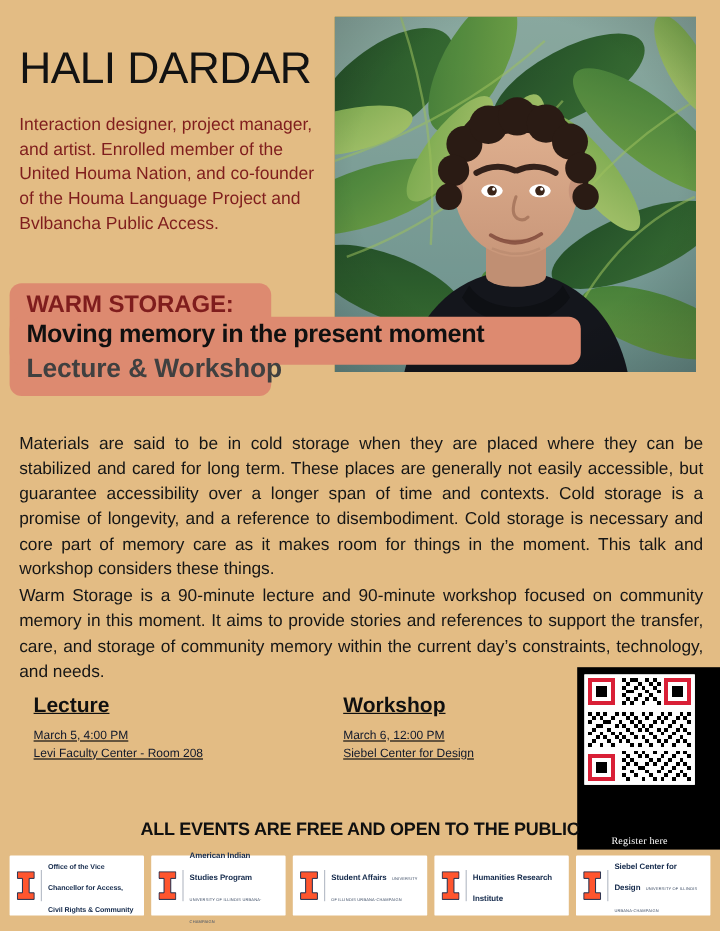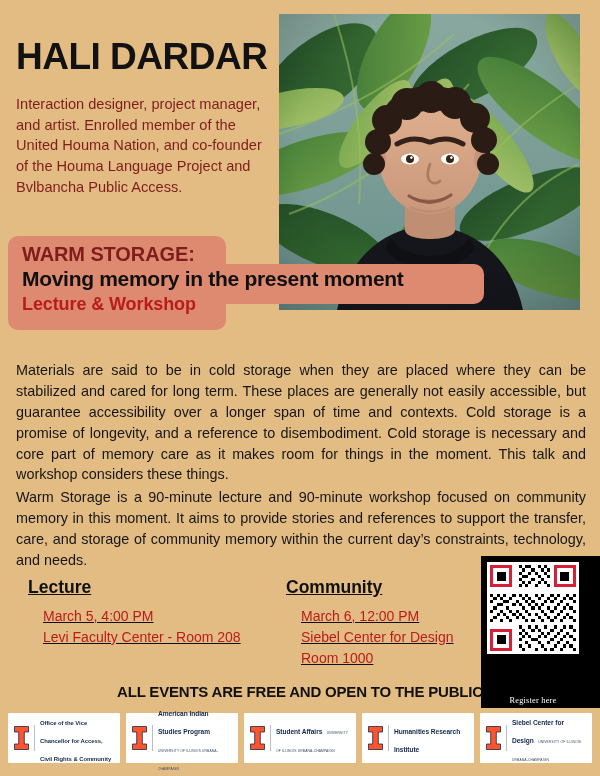--- a/index.html
+++ b/index.html
@@ -36,21 +36,21 @@
   }
   .photo svg { display: block; width: 301px; height: 296px; }
 
   
   .name {
     position: absolute;
     left: 16px;
     top: 38px;
     width: 260px;
     font-size: 37px;
-    font-weight: 700;
+    font-weight: 400;
     letter-spacing: -0.5px;
     line-height: 1.05;
     color: #121212;
   }
   .bio {
     position: absolute;
     left: 16px;
     top: 94px;
     width: 248px;
     font-size: 14.6px;
@@ -96,25 +96,25 @@
     color: #7f1d1d;
   }
   .t-line2 {
     font-size: 21px;
     font-weight: 700;
     line-height: 1.25;
     letter-spacing: -0.3px;
     color: #101010;
   }
   .t-line3 {
-    font-size: 18px;
+    font-size: 22px;
     font-weight: 700;
     line-height: 1.3;
     letter-spacing: -0.1px;
-    color: #b91c1c;
+    color: #404040;
   }
 
   
   .para {
     position: absolute;
     left: 16px;
     width: 570px;
     font-size: 14.4px;
     line-height: 1.45;
     text-align: justify;
@@ -139,24 +139,23 @@
   .ev-lecture  { left: 0; }
   .ev-workshop { left: 258px; }
   .ev-head {
     font-size: 17.5px;
     font-weight: 700;
     line-height: 1.3;
     margin-bottom: 7px;
     color: #101010;
   }
   .ev-line {
-    font-size: 14px;
+    font-size: 10px;
     line-height: 1.5;
-    color: #b91c1c;
-    margin-left: 15px;
+    color: #0f172a;
   }
 
   
   .qr-card {
     position: absolute;
     left: 481px;
     top: 556px;
     width: 104px;
     height: 120px;
     background: #000000;
@@ -379,24 +378,23 @@
   <div class="para para-1">Materials are said to be in cold storage when they are placed where they can be stabilized and cared for long term. These places are generally not easily accessible, but guarantee accessibility over a longer span of time and contexts. Cold storage is a promise of longevity, and a reference to disembodiment. Cold storage is necessary and core part of memory care as it makes room for things in the moment. This talk and workshop considers these things.</div>
   <div class="para para-2">Warm Storage is a 90-minute lecture and 90-minute workshop focused on community memory in this moment. It aims to provide stories and references to support the transfer, care, and storage of community memory within the current day’s constraints, technology, and needs.</div>
 
   <div class="events">
     <div class="ev-col ev-lecture">
       <div class="ev-head">Lecture</div>
       <div class="ev-line">March 5, 4:00 PM</div>
       <div class="ev-line">Levi Faculty Center - Room 208</div>
     </div>
     <div class="ev-col ev-workshop">
-      <div class="ev-head">Community</div>
+      <div class="ev-head">Workshop</div>
       <div class="ev-line">March 6, 12:00 PM</div>
       <div class="ev-line">Siebel Center for Design</div>
-      <div class="ev-line">Room 1000</div>
     </div>
   </div>
 
   <div class="qr-card">
     <div class="qr-inner">
       <svg viewBox="0 0 29 29" shape-rendering="crispEdges" role="img">
         <rect x="0" y="0" width="29" height="29" fill="#ffffff"></rect>
         <g fill="#d91f36">
           <path d="M1,1 h7 v7 h-7 Z M2,2 v5 h5 v-5 Z"></path>
           <path d="M21,1 h7 v7 h-7 Z M22,2 v5 h5 v-5 Z"></path>

